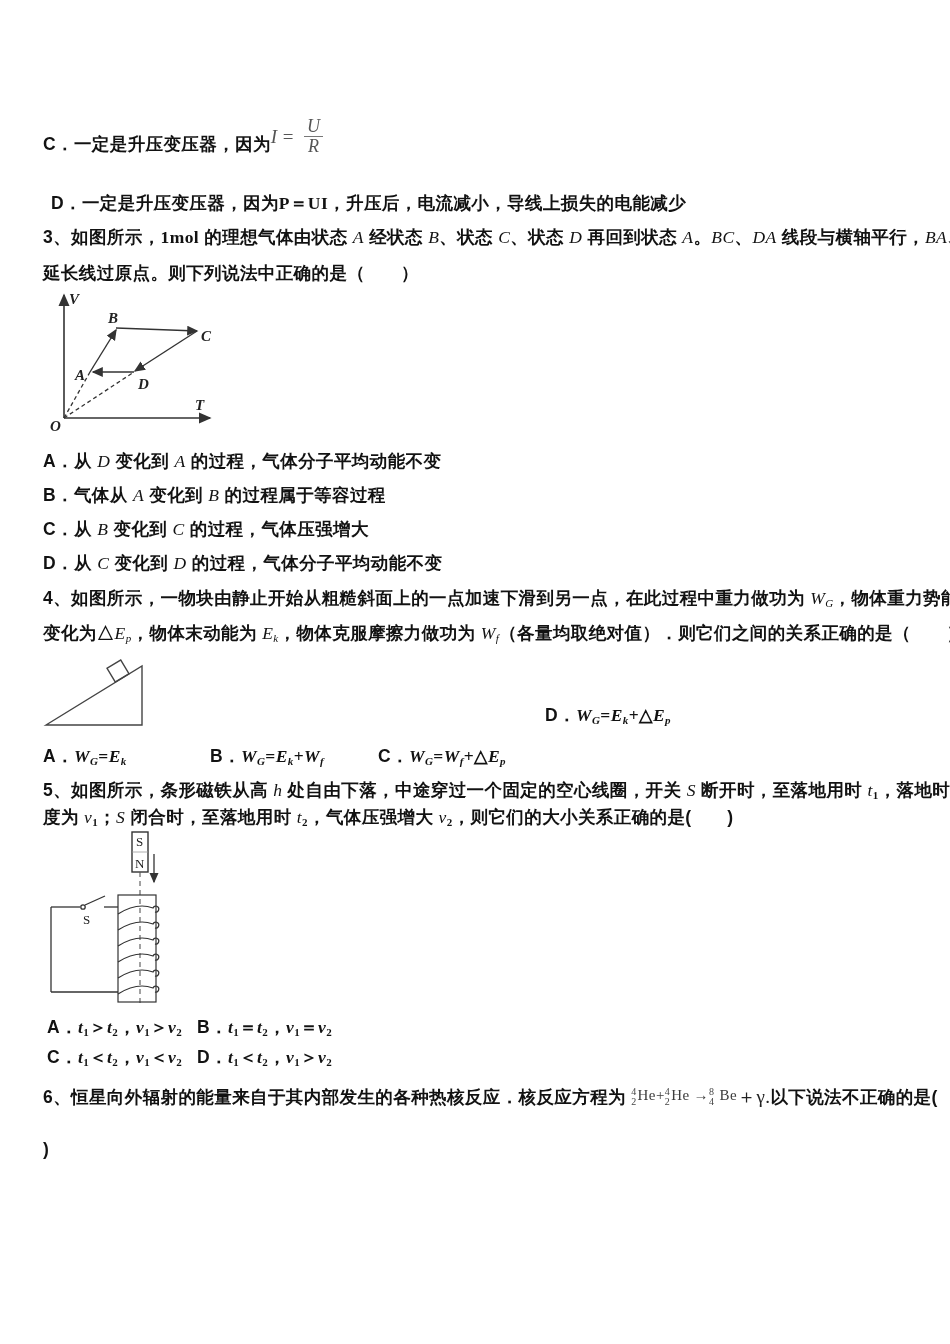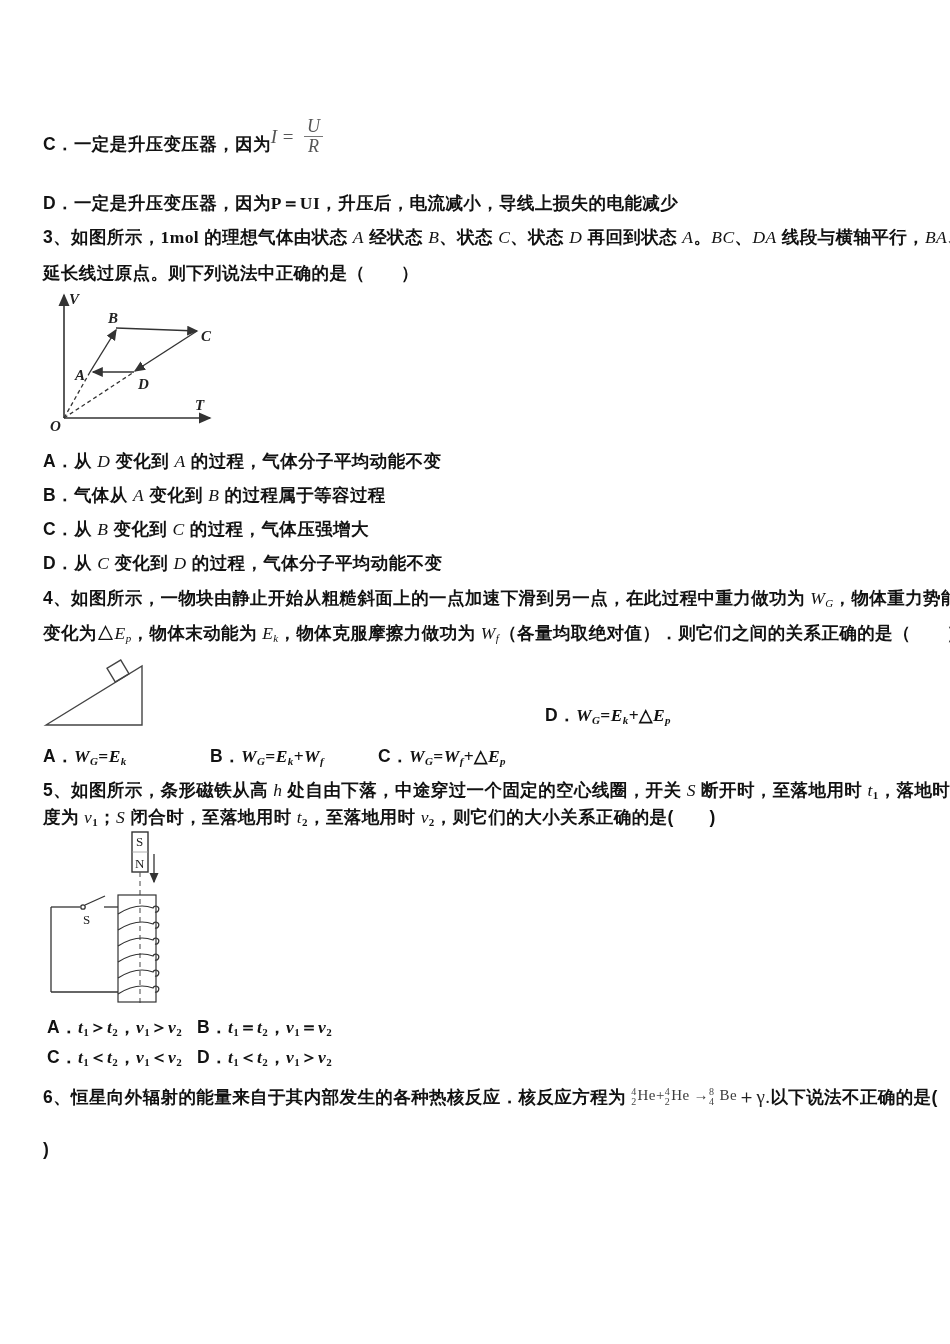--- a/index.html
+++ b/index.html
@@ -29,21 +29,21 @@
   svg text{font-family:"Liberation Serif",serif;}
   .vt-lab{font-size:15px;font-style:italic;font-weight:bold;fill:#222;}
   .mag-lab{font-size:13px;fill:#222;}
 </style>
 </head>
 <body>
 
 <div class="page">
 
   <div class="tline" style="top:126px;"><span class="bold">C．</span><span>一定是升压变压器，因为</span><span class="it fml">I</span><span class="fml"> = </span><span class="frac"><span class="fnum">U</span><span class="fden">R</span></span></div>
-  <div class="tline" style="top:192px;"><span class="bold">D．</span><span>一定是升压变压器，因为</span><span class="bold sf">P＝UI</span><span>，升压后，电流减小，导线上损失的电能减少</span></div>
+  <div class="tline" style="top:192px;margin-left:8px;"><span class="bold">D．</span><span>一定是升压变压器，因为</span><span class="bold sf">P＝UI</span><span>，升压后，电流减小，导线上损失的电能减少</span></div>
 
   <div class="tline" style="top:226px;"><span>3、如图所示，</span><span class="bold sf">1mol</span><span> 的理想气体由状态 </span><span class="it">A</span><span> 经状态 </span><span class="it">B</span><span>、状态 </span><span class="it">C</span><span>、状态 </span><span class="it">D</span><span> 再回到状态 </span><span class="it">A</span><span>。</span><span class="it">BC</span><span>、</span><span class="it">DA</span><span> 线段与横轴平行，</span><span class="it">BA</span><span>、</span></div>
   <div class="tline" style="top:262px;"><span>延长线过原点。则下列说法中正确的是（　　）</span></div>
 
   <svg class="fig" style="left:42px;top:288px;" width="220" height="150" viewBox="0 0 220 150">
     <defs>
       <marker id="ah1" markerWidth="9" markerHeight="8" refX="7" refY="3.5" orient="auto">
         <path d="M0,0 L8,3.5 L0,7 z" fill="#333"></path>
       </marker>
     </defs>
@@ -84,21 +84,21 @@
       <rect x="-8" y="-8" width="16" height="16" transform="translate(76,19) rotate(-31)"></rect>
     </g>
   </svg>
 
   <div class="tline" style="top:745px;"><span class="bold">A．</span><span class="it bold">W</span><sub class="it bold">G</sub><span class="bold sf">=</span><span class="it bold">E</span><sub class="it bold">k</sub></div>
   <div class="tline" style="top:745px;left:210px;"><span class="bold">B．</span><span class="it bold">W</span><sub class="it bold">G</sub><span class="bold sf">=</span><span class="it bold">E</span><sub class="it bold">k</sub><span class="bold sf">+</span><span class="it bold">W</span><sub class="it bold">f</sub></div>
   <div class="tline" style="top:745px;left:378px;"><span class="bold">C．</span><span class="it bold">W</span><sub class="it bold">G</sub><span class="bold sf">=</span><span class="it bold">W</span><sub class="it bold">f</sub><span class="bold sf">+△</span><span class="it bold">E</span><sub class="it bold">p</sub></div>
   <div class="tline" style="top:704px;left:545px;"><span class="bold">D．</span><span class="it bold">W</span><sub class="it bold">G</sub><span class="bold sf">=</span><span class="it bold">E</span><sub class="it bold">k</sub><span class="bold sf">+△</span><span class="it bold">E</span><sub class="it bold">p</sub></div>
 
   <div class="tline" style="top:779px;"><span>5、如图所示，条形磁铁从高 </span><span class="it">h</span><span> 处自由下落，中途穿过一个固定的空心线圈，开关 </span><span class="it">S</span><span> 断开时，至落地用时 </span><span class="it">t</span><sub class="sf">1</sub><span>，落地时速</span></div>
-  <div class="tline" style="top:806px;"><span>度为 </span><span class="it">v</span><sub class="sf">1</sub><span>；</span><span class="it">S</span><span> 闭合时，至落地用时 </span><span class="it">t</span><sub class="sf">2</sub><span>，至落地用时 </span><span class="it">v</span><sub class="sf">2</sub><span>，则它们的大小关系正确的是(　　)</span></div>
+  <div class="tline" style="top:806px;"><span>度为 </span><span class="it">v</span><sub class="sf">1</sub><span>；</span><span class="it">S</span><span> 闭合时，至落地用时 </span><span class="it">t</span><sub class="sf">2</sub><span>，气体压强增大 </span><span class="it">v</span><sub class="sf">2</sub><span>，则它们的大小关系正确的是(　　)</span></div>
 
   <svg class="fig" style="left:40px;top:828px;" width="135" height="185" viewBox="0 0 135 185">
     <defs>
       <marker id="ah2" markerWidth="9" markerHeight="8" refX="7" refY="3.5" orient="auto">
         <path d="M0,0 L8,3.5 L0,7 z" fill="#333"></path>
       </marker>
     </defs>
 
     <g>
       <rect x="92" y="4" width="16" height="40" fill="none" stroke="#333" stroke-width="1.4"></rect>

